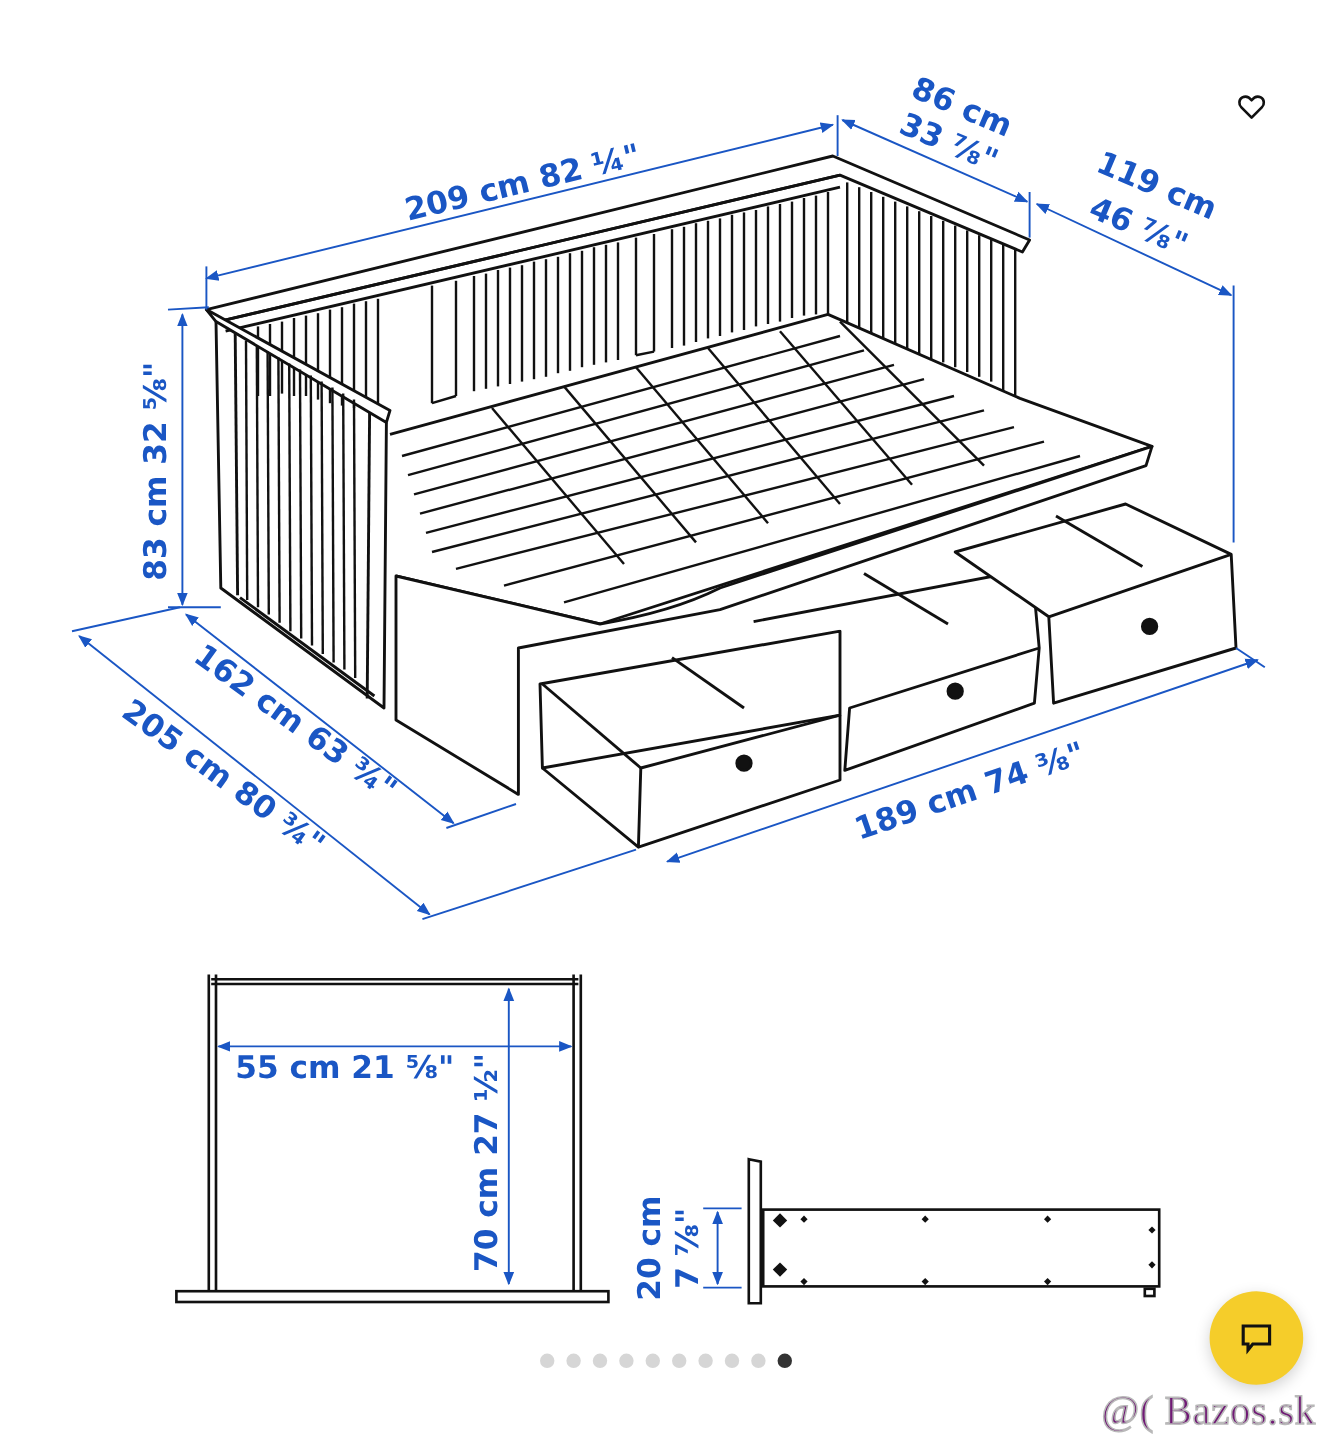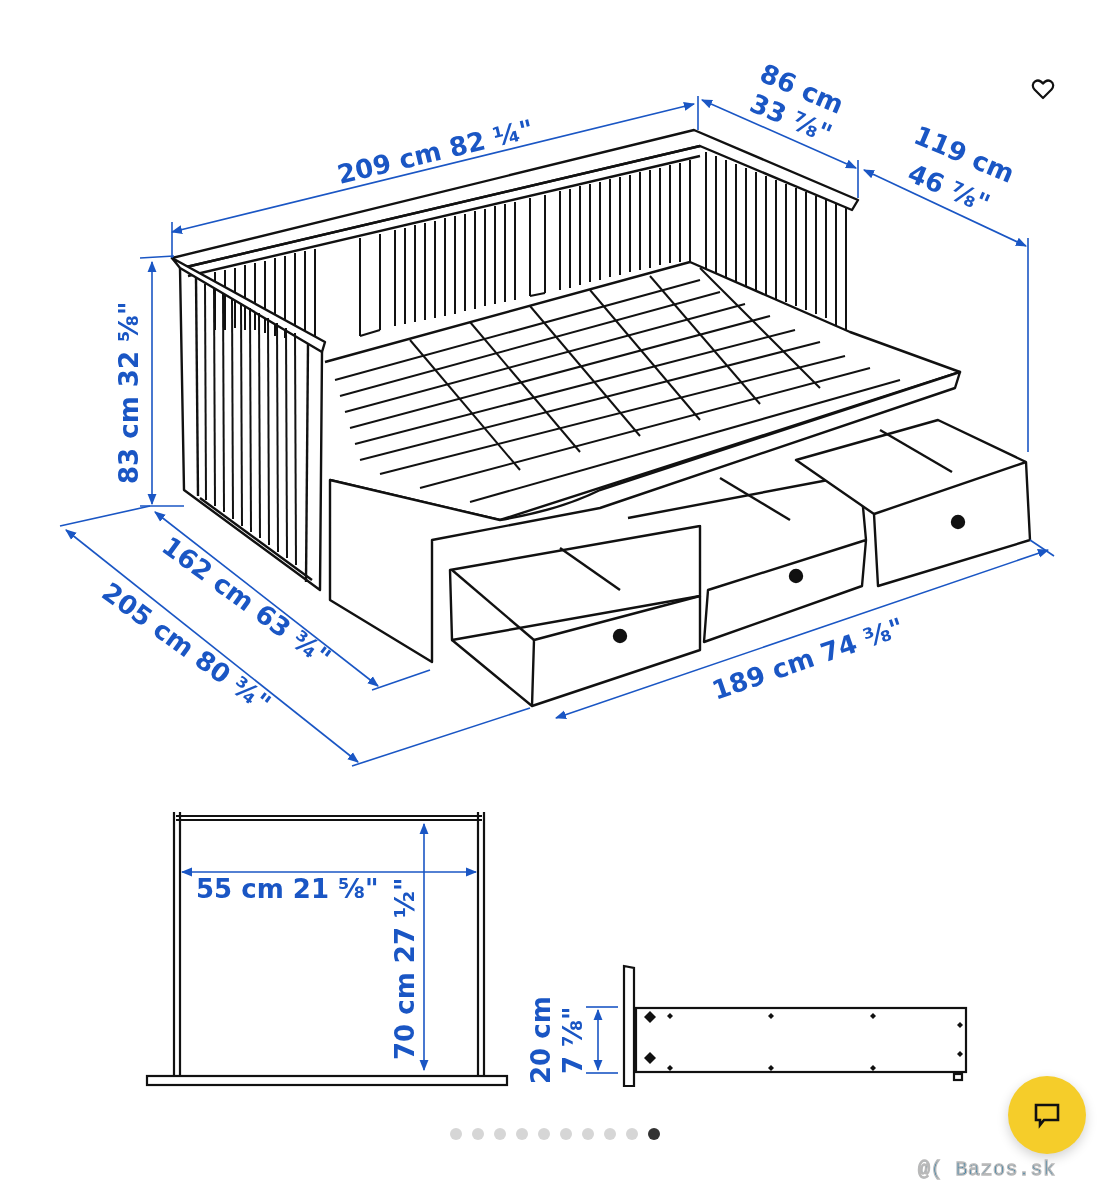--- a/index.html
+++ b/index.html
@@ -5,21 +5,21 @@
   html, body { margin: 0; padding: 0; background: #ffffff; }
   body { width: 1114px; height: 1200px; position: relative; overflow: hidden; font-family: "DejaVu Sans", sans-serif; }
   .stage { position: absolute; left: 0; top: 0; width: 1114px; height: 1200px; }
   svg.drawing { position: absolute; left: 0; top: 0; }
   .dim { font-family: "DejaVu Sans", sans-serif; font-weight: bold; fill: #1a56c4; font-size: 26px; }
   .favorite { position: absolute; left: 1026px; top: 74px; width: 34px; height: 30px; cursor: pointer; display: flex; align-items: center; justify-content: center; }
   .pager { position: absolute; left: 450px; top: 1128px; display: flex; gap: 10px; }
   .dot { width: 12px; height: 12px; border-radius: 50%; background: #d6d6d6; cursor: pointer; }
   .dot.active { background: #333333; }
   .chat-fab { position: absolute; left: 1008px; top: 1076px; width: 78px; height: 78px; border-radius: 50%; background: #f5cd2a; box-shadow: 0 4px 12px rgba(0,0,0,0.18); display: flex; align-items: center; justify-content: center; cursor: pointer; }
-  .watermark { position: absolute; left: 918px; top: 1158px; font-family: Liberation Mono, monospace; font-size: 20px; color: #0369a1; -webkit-text-stroke: 1.3px #b9b9b9; letter-spacing: 0.5px; }
+  .watermark { position: absolute; left: 918px; top: 1158px; font-family: Liberation Serif, serif; font-size: 34px; color: #701a75; -webkit-text-stroke: 1.3px #b9b9b9; letter-spacing: 0.5px; }
 </style>
 </head>
 <body>
 
 <div class="stage">
 
   <svg class="drawing" width="1114" height="1200" viewBox="0 0 1114 1200" xmlns="http://www.w3.org/2000/svg">
     <defs>
       <marker id="arr" viewBox="0 0 10 10" refX="9" refY="5" markerWidth="7" markerHeight="7" orient="auto-start-reverse">
         <path d="M0,1 L10,5 L0,9 z" fill="#1a56c4"></path>

